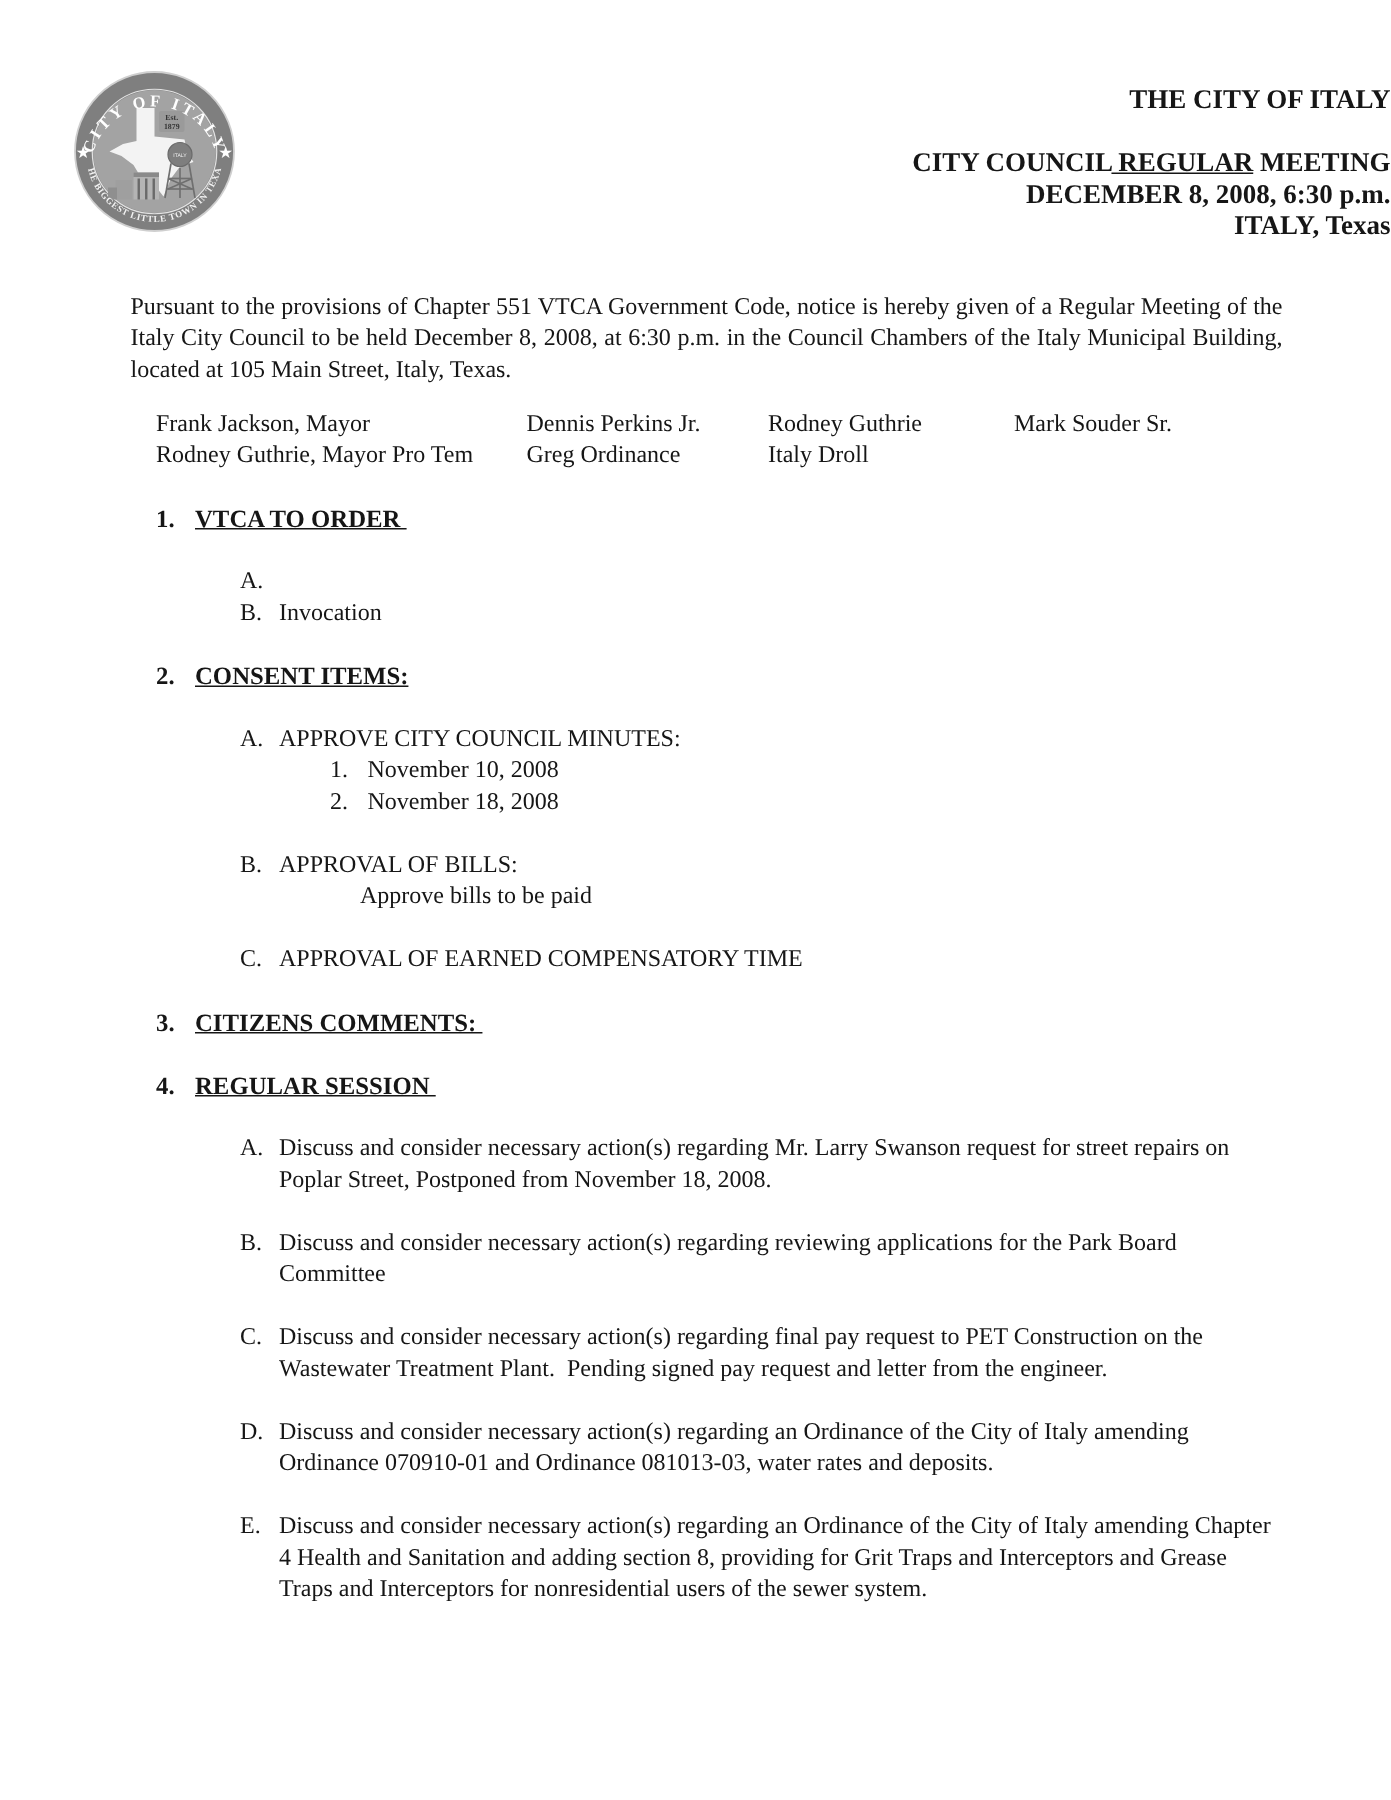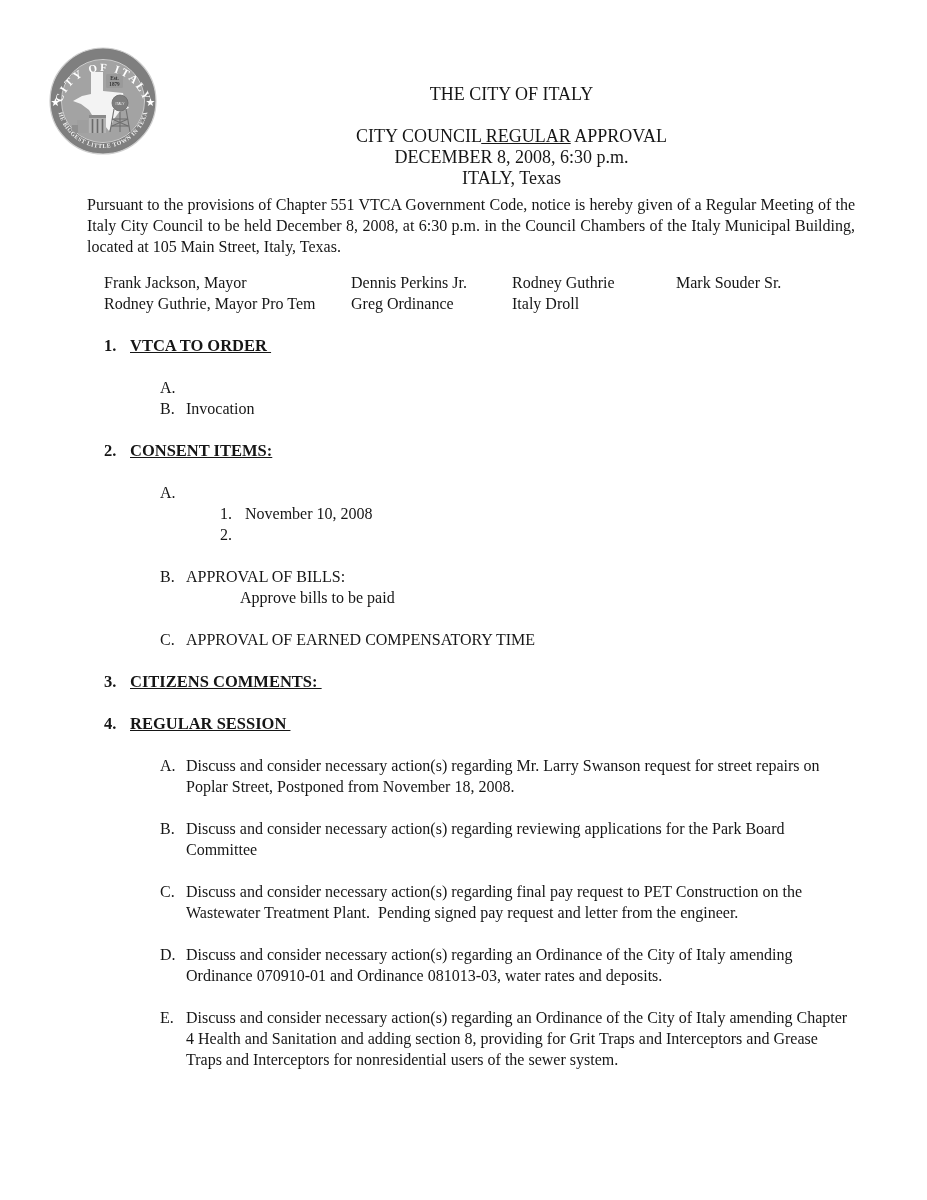--- a/index.html
+++ b/index.html
@@ -7,22 +7,22 @@
     width:927px;height:1200px;background:#ffffff;
     font-family:"Liberation Serif", serif;
     font-size:16px;line-height:21px;color:#161616;
     -webkit-font-smoothing:antialiased;
   }
   .page{position:relative;width:927px;height:1200px;background:#fff;overflow:hidden;}
 
   
   .header{position:relative;height:176px;}
   .logo{position:absolute;left:44px;top:46px;width:118px;height:110px;}
-  .titles{position:absolute;left:96px;right:0;top:84px;text-align:center;
-          font-weight:normal;font-size:18px;line-height:21px;}
+  .titles{position:absolute;left:96px;right:0;top:56px;text-align:right;
+          font-weight:bold;font-size:18px;line-height:21px;}
   .titles .t1{margin-bottom:21px;}
   .titles span{white-space:pre;}
   .und{text-decoration:underline;}
 
   
   .notice{margin:18px 72px 0 87px;text-align:justify;}
 
   
   .officials{display:grid;grid-template-columns:247px 161px 164px auto;
              margin:15px 40px 0 104px;}
@@ -97,21 +97,21 @@
           <textPath href="#arcBot" startOffset="50%" text-anchor="middle">THE BIGGEST LITTLE TOWN IN TEXAS</textPath>
         </text>
 
         <text x="11.5" y="59.5" font-size="11" fill="#ffffff" text-anchor="middle">★</text>
         <text x="106.5" y="59.5" font-size="11" fill="#ffffff" text-anchor="middle">★</text>
       </svg>
     </div>
 
     <div class="titles">
       <div class="t1">THE CITY OF ITALY</div>
-      <div class="t2"><span>CITY COUNCIL</span><span class="und"> REGULAR</span><span> APPROVAL</span></div>
+      <div class="t2"><span>CITY COUNCIL</span><span class="und"> REGULAR</span><span> MEETING</span></div>
       <div class="t3">DECEMBER 8, 2008, 6:30 p.m.</div>
       <div class="t4">ITALY, Texas</div>
     </div>
   </div>
 
   <p class="notice">Pursuant to the provisions of Chapter 551 VTCA Government Code, notice is hereby given of a Regular Meeting of the Italy City Council to be held December 8, 2008, at 6:30 p.m. in the Council Chambers of the Italy Municipal Building, located at 105 Main Street, Italy, Texas.</p>
 
   <div class="officials">
     <div>
       <div>Frank Jackson, Mayor</div>
@@ -146,27 +146,29 @@
       </div>
     </div>
 
     <div class="sec-head">
       <span class="sec-num">2.</span>
       <span class="sec-title">CONSENT ITEMS:</span>
     </div>
     <div class="group">
       <div class="row">
         <span class="letter">A.</span>
+        <span class="itxt">APPROVE CITY COUNCIL MINUTES:</span>
       </div>
       <div class="subrow">
         <span class="subnum">1.</span>
         <span class="itxt">November 10, 2008</span>
       </div>
       <div class="subrow">
         <span class="subnum">2.</span>
+        <span class="itxt">November 18, 2008</span>
       </div>
     </div>
     <div class="group">
       <div class="row">
         <span class="letter">B.</span>
         <span class="itxt">APPROVAL OF BILLS:</span>
       </div>
       <div class="noterow">Approve bills to be paid</div>
     </div>
     <div class="group">

